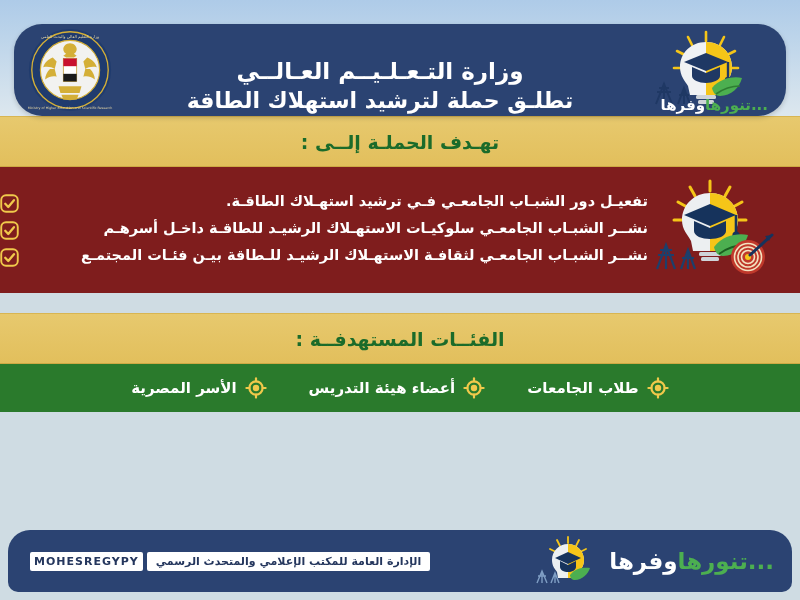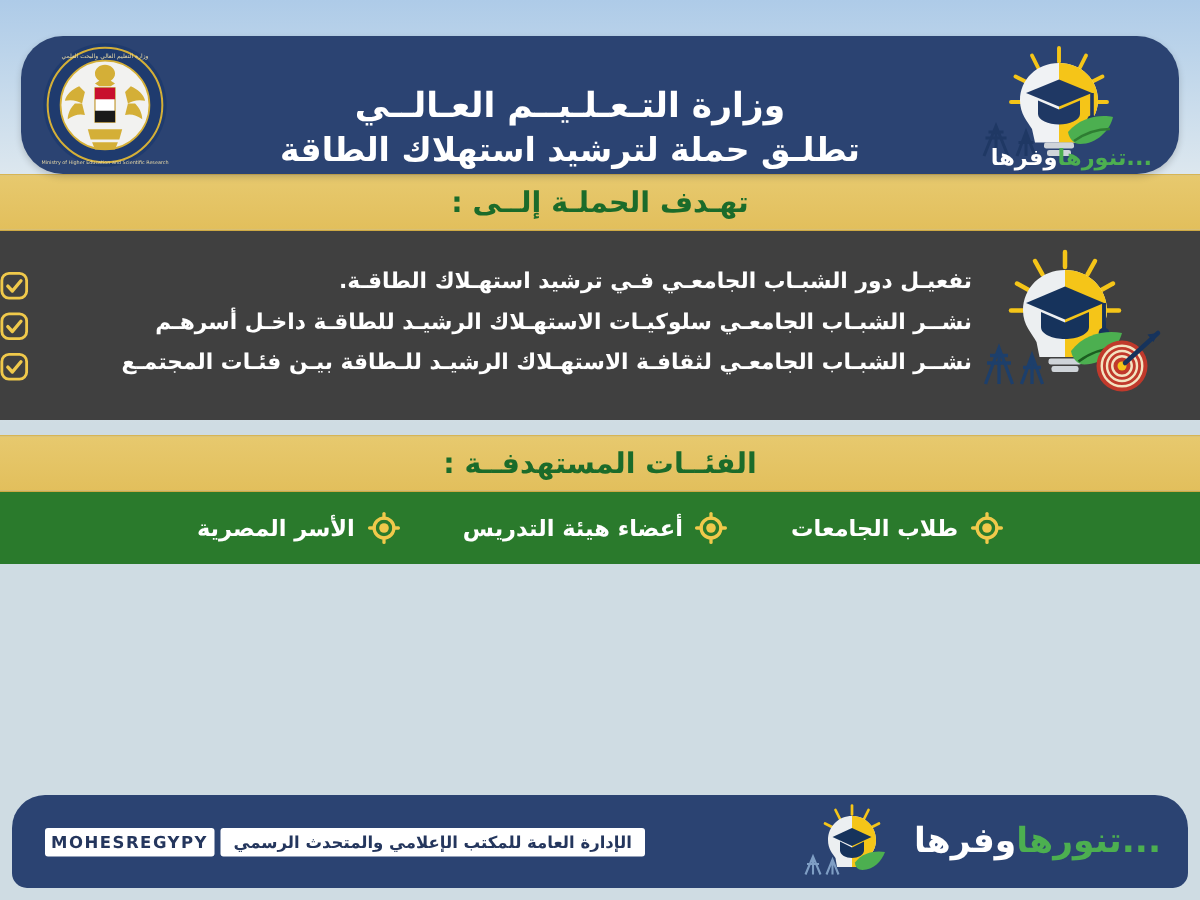--- a/index.html
+++ b/index.html
@@ -47,28 +47,28 @@
   .intro {
     text-align:center;
     padding:16px 70px 14px 70px;
     color:#1e3d6b;
   }
   .intro p { font-size:17.5px; font-weight:bold; line-height:31px; letter-spacing:.2px; }
 
   
   .band-gold {
     background:linear-gradient(180deg,#e7c96e 0%,#e2bf5c 100%);
-    height:38px; display:flex; align-items:center; justify-content:center;
+    height:51px; display:flex; align-items:center; justify-content:center;
     border-top:1px solid #d8b552; border-bottom:1px solid #cda944;
   }
   .band-gold span { color:#1b6b2a; font-size:19px; font-weight:bold; letter-spacing:.5px; }
 
   
   .goals {
-    background:#404040; position:relative;
+    background:#7f1d1d; position:relative;
     padding:10px 18px 12px 0;
     display:flex; align-items:center;
     min-height:122px;
   }
   .goals-art { width:130px; flex:0 0 130px; height:104px; position:relative; }
   .goals-list { flex:1; display:flex; flex-direction:column; gap:5px; padding-right:4px; }
   .goal-row { display:flex; align-items:flex-start; gap:9px; }
   .goal-check { flex:0 0 19px; width:19px; height:19px; margin-top:3px; }
   .goal-text { color:#ffffff; font-size:14.5px; font-weight:bold; line-height:21px; text-align:right; flex:1; }
 
@@ -270,21 +270,21 @@
           <svg viewBox="0 0 20 20" width="19" height="19" aria-hidden="true">
             <rect x="1.3" y="1.3" width="17.4" height="17.4" rx="5" fill="none" stroke="#f0c94b" stroke-width="2"></rect>
             <path d="M5.5 10.3l3.2 3.4 6-7.2" fill="none" stroke="#f0c94b" stroke-width="2.4" stroke-linecap="round" stroke-linejoin="round"></path>
           </svg>
         </span>
       </div>
 
     </div>
   </div>
 
-  <div class="band-gold" style="margin-top:10px;">
+  <div class="band-gold" style="margin-top:20px;">
     <span>الفئــات المستهدفــة :</span>
   </div>
 
   <div class="targets">
 
     <div class="target-item">
       <span class="target-icon">
         <svg viewBox="0 0 22 22" width="22" height="22" aria-hidden="true">
           <circle cx="11" cy="11" r="6.6" fill="none" stroke="#f0c94b" stroke-width="2.2"></circle>
           <circle cx="11" cy="11" r="3.2" fill="#f0c94b"></circle>

